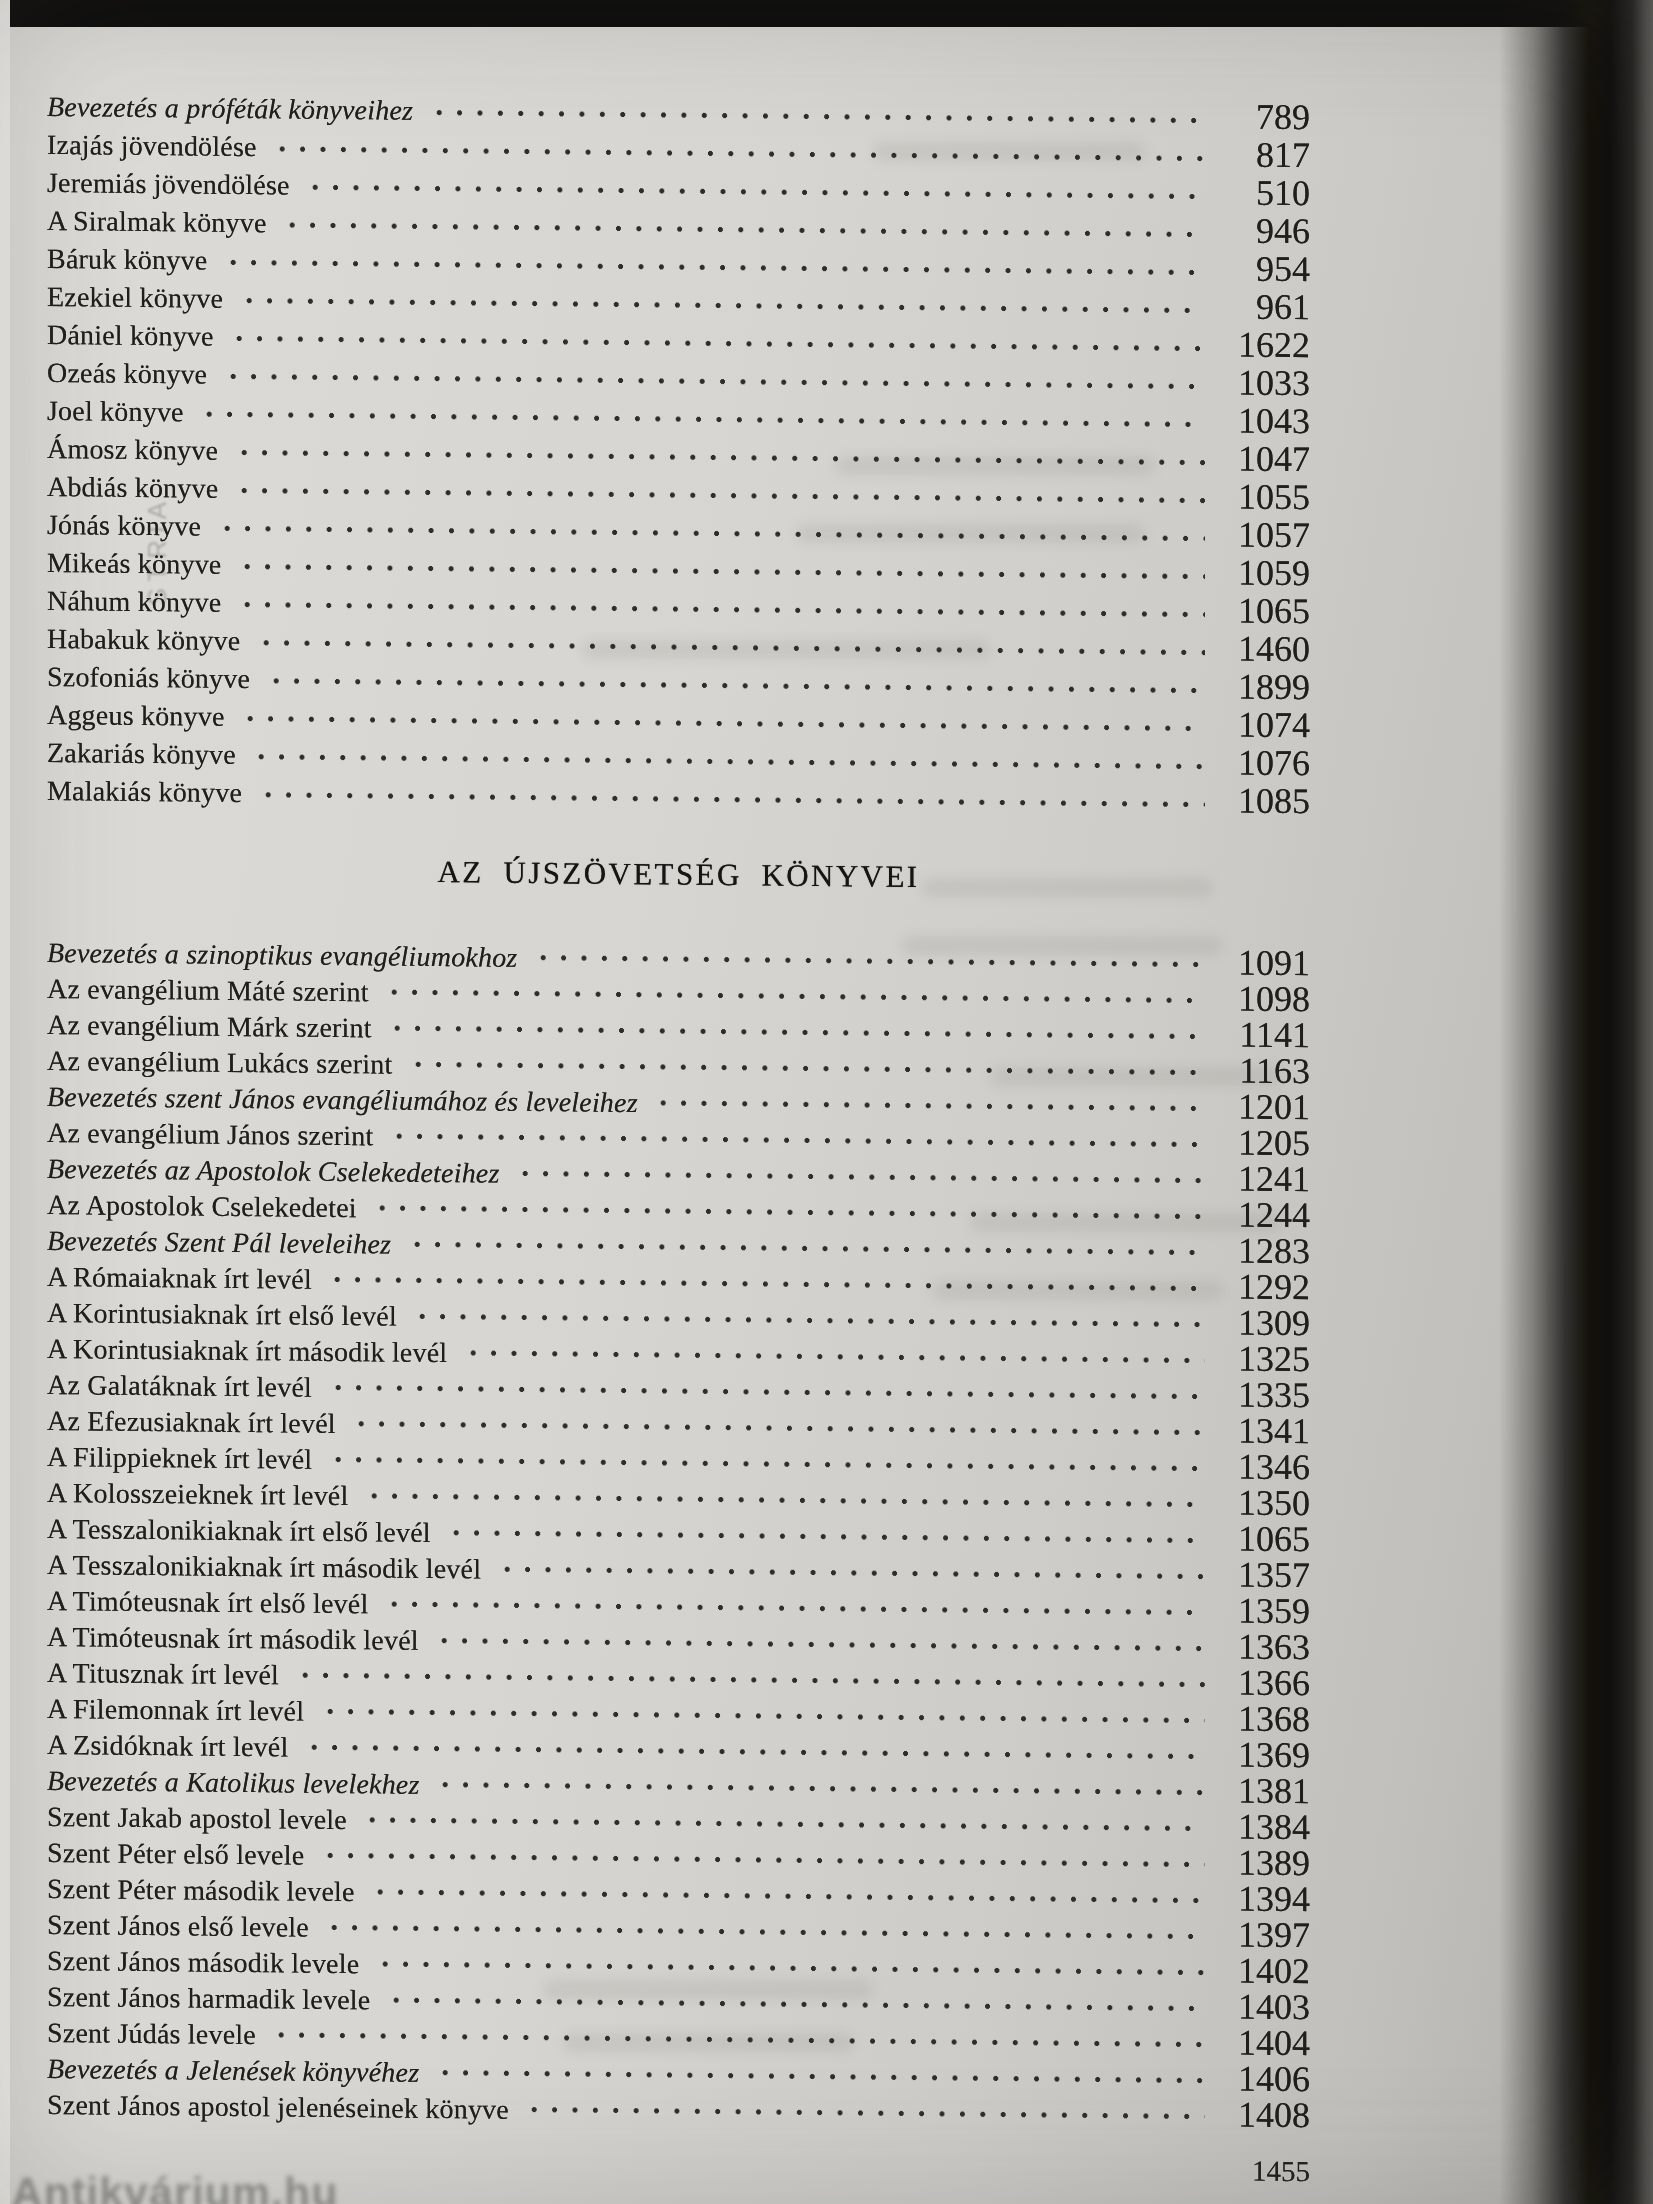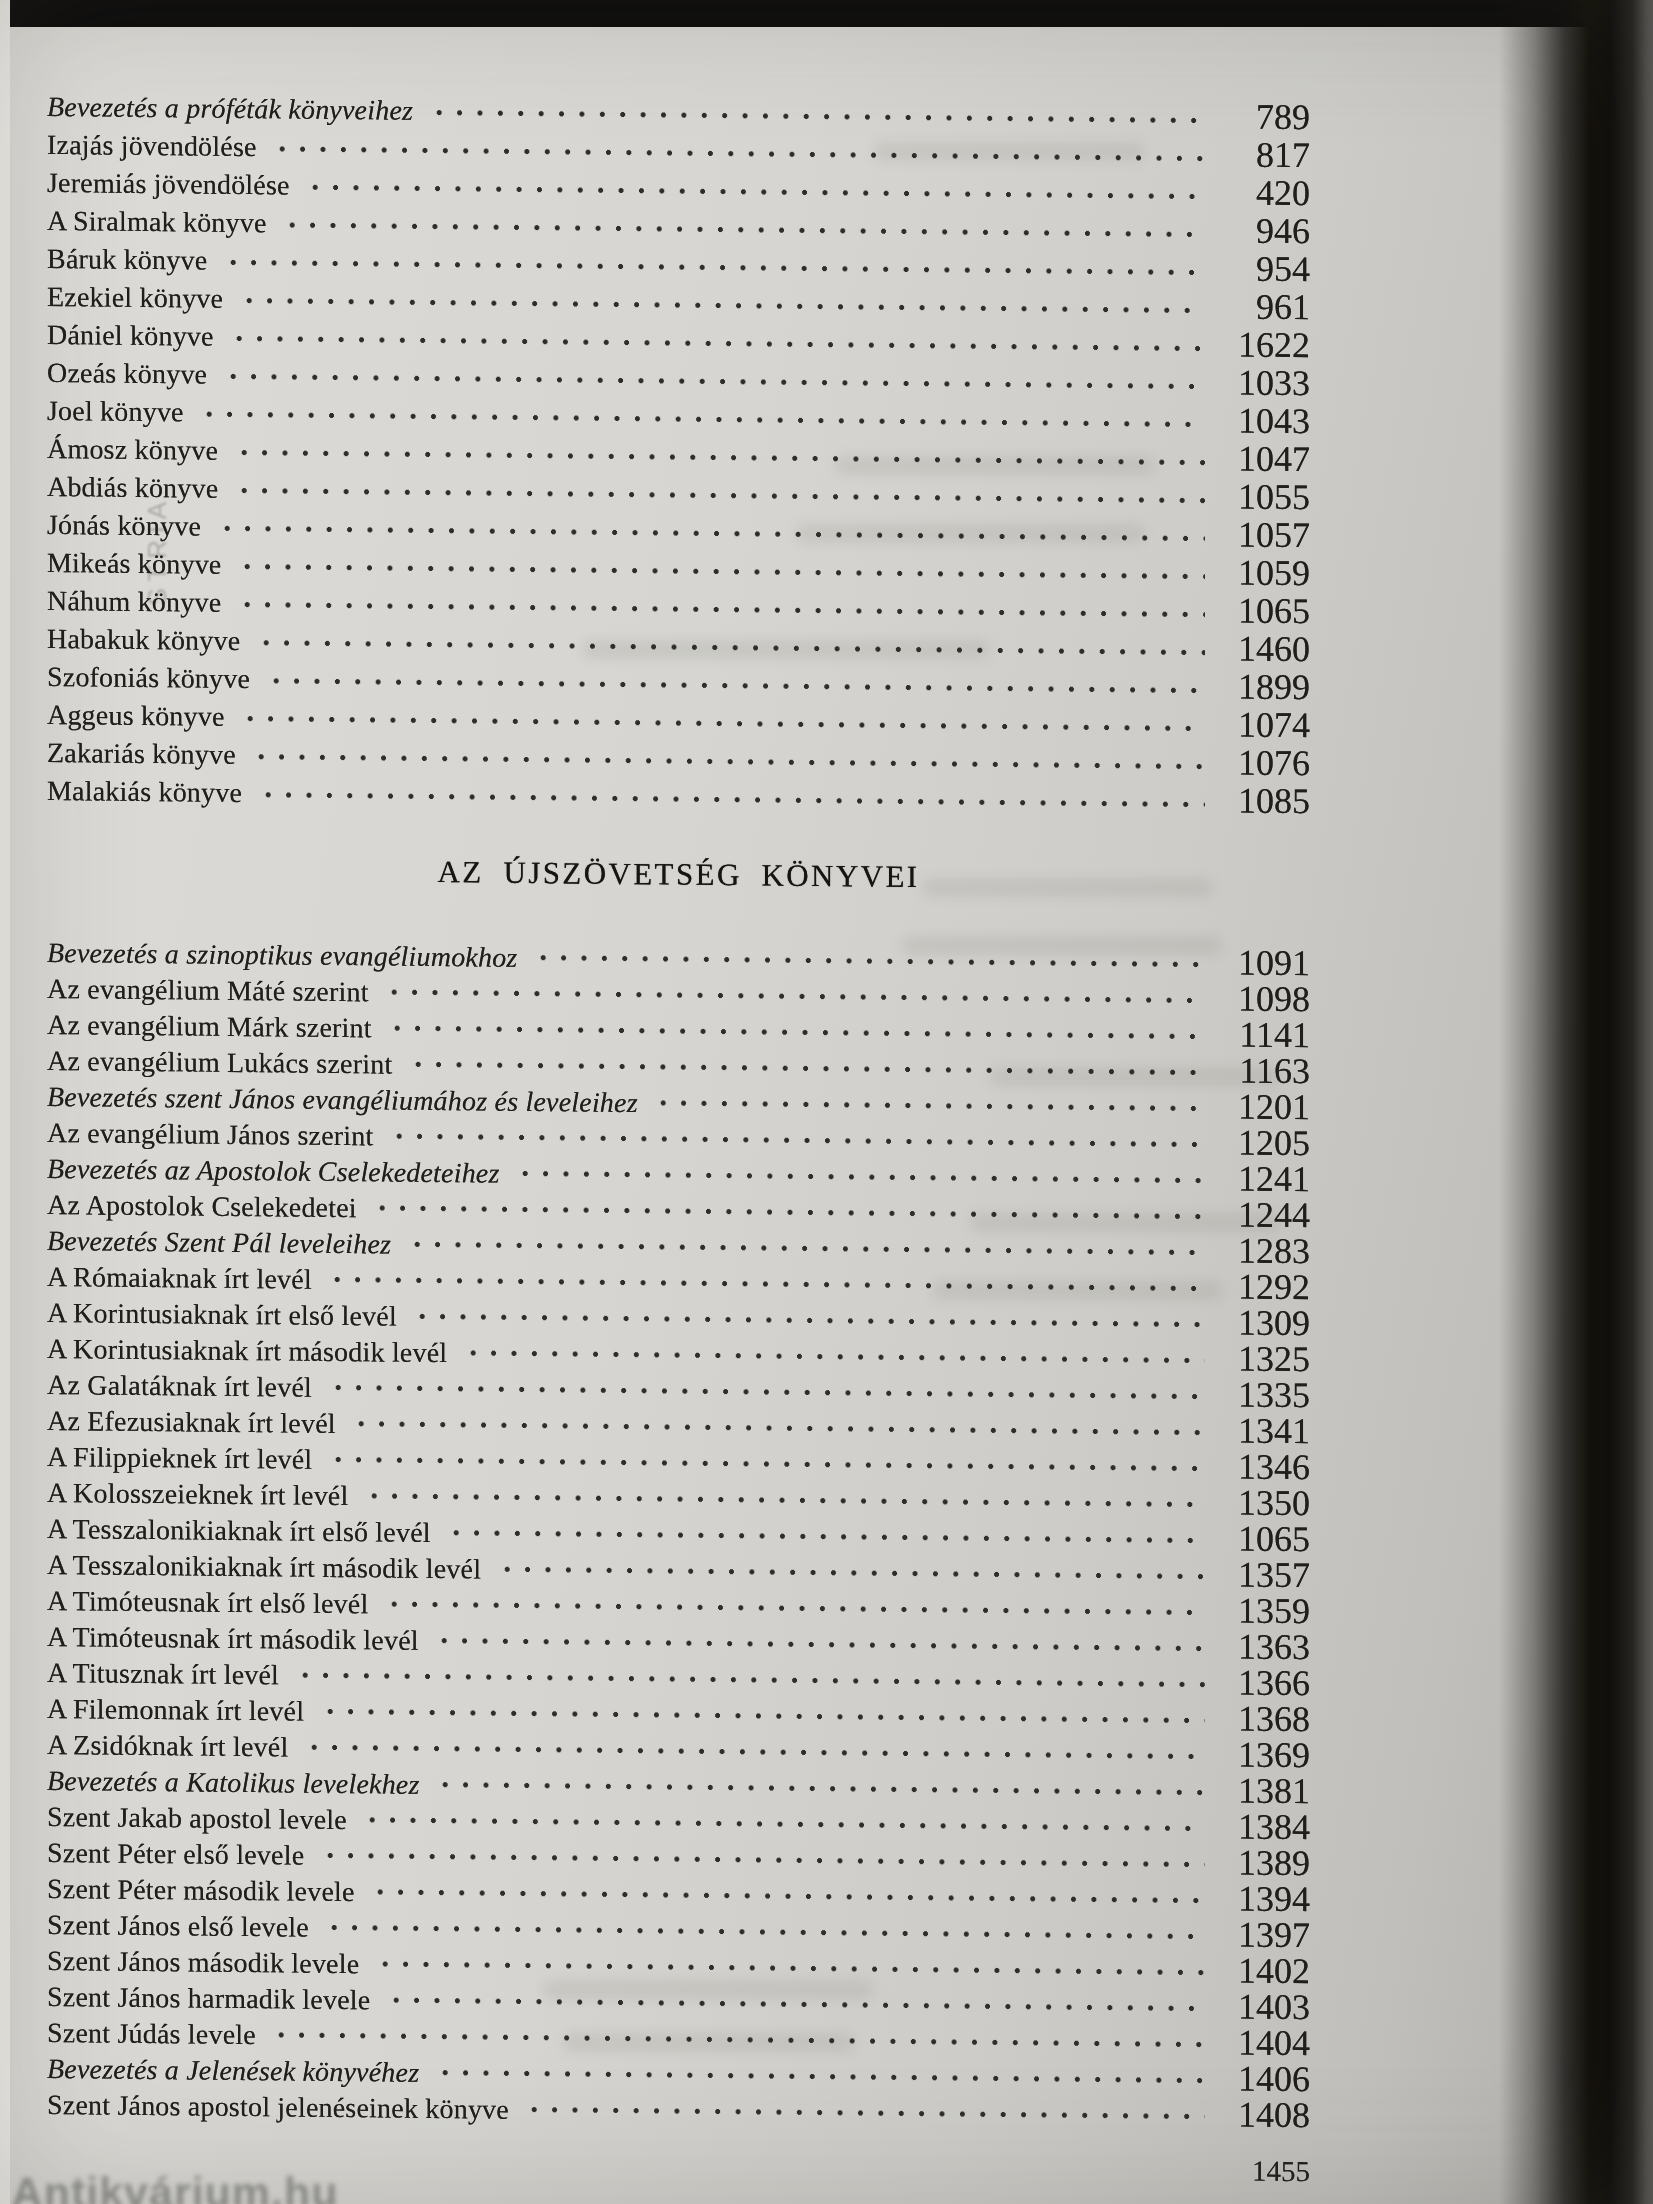--- a/index.html
+++ b/index.html
@@ -98,21 +98,21 @@
           <span class="pnum">789</span>
         </li>
         <li class="toc-row">
           <span class="label">Izajás jövendölése</span>
           <span class="dots"></span>
           <span class="pnum">817</span>
         </li>
         <li class="toc-row">
           <span class="label">Jeremiás jövendölése</span>
           <span class="dots"></span>
-          <span class="pnum">420</span>
+          <span class="pnum">510</span>
         </li>
         <li class="toc-row">
           <span class="label">A Siralmak könyve</span>
           <span class="dots"></span>
           <span class="pnum">946</span>
         </li>
         <li class="toc-row">
           <span class="label">Báruk könyve</span>
           <span class="dots"></span>
           <span class="pnum">954</span>

